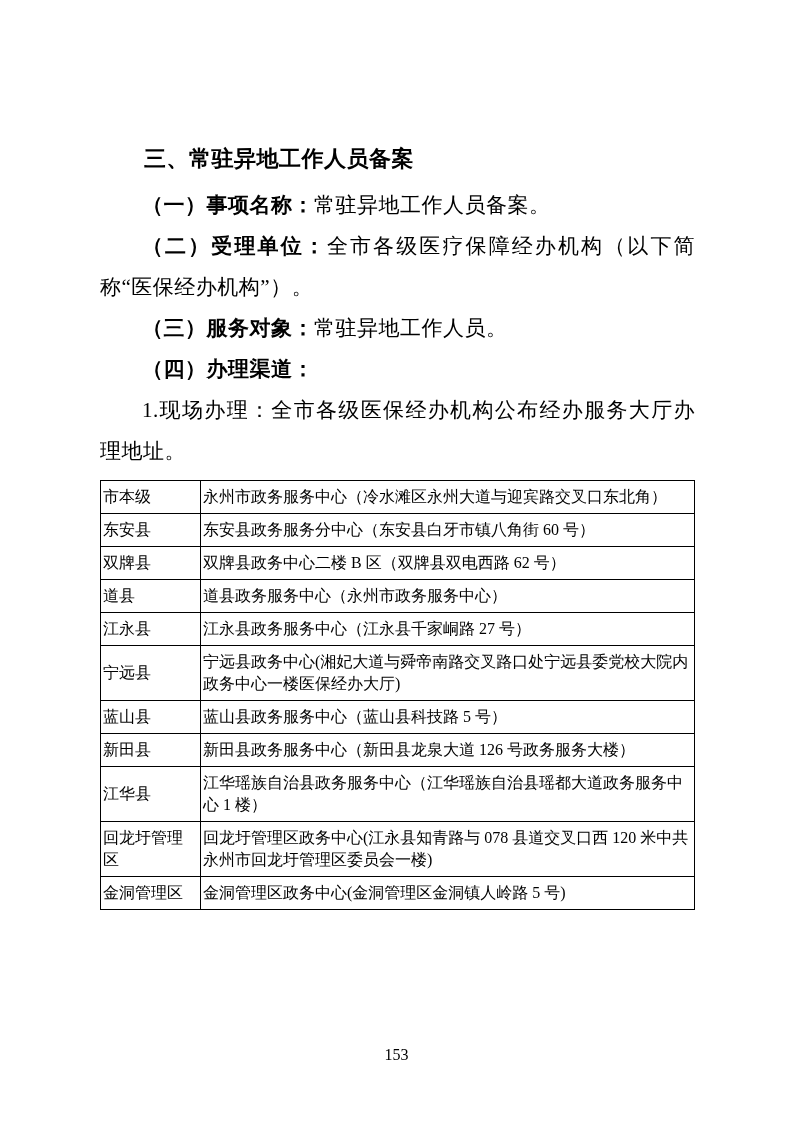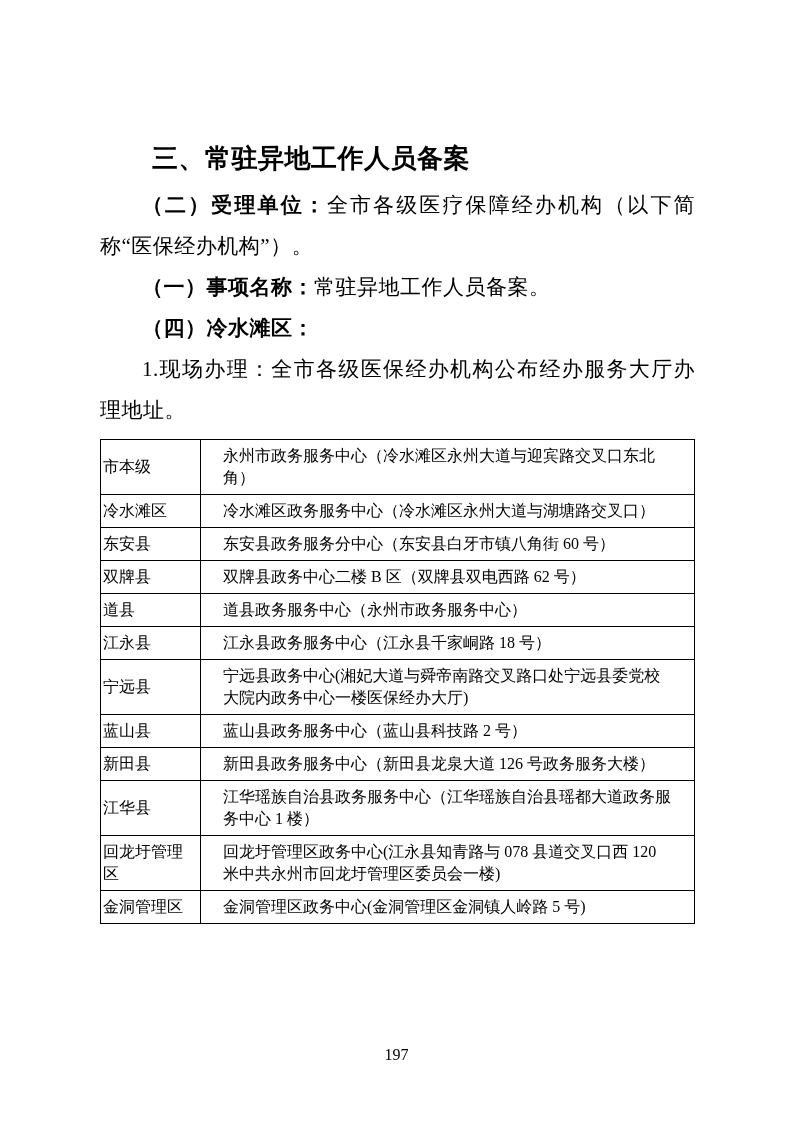--- a/index.html
+++ b/index.html
@@ -17,21 +17,21 @@
     width: 793px;
     height: 1122px;
     background: #ffffff;
     position: relative;
   }
   .content {
     padding: 138px 98px 0 100px;
   }
   .doc-title {
     font-family: "Liberation Sans", "DejaVu Sans", sans-serif;
-    font-size: 26px;
+    font-size: 22px;
     font-weight: bold;
     text-indent: 2em;
     line-height: 41px;
     margin: 0 0 6px 0;
     letter-spacing: 0.5px;
   }
   .para {
     font-size: 21px;
     line-height: 41px;
     text-indent: 2em;
@@ -43,21 +43,21 @@
     font-weight: bold;
   }
   .office-table {
     width: 100%;
     border-collapse: collapse;
     margin-top: 8px;
     font-size: 16px;
   }
   .office-table td {
     border: 1px solid #000000;
-    padding: 5px 22px;
+    padding: 5px 2px;
     line-height: 22px;
     vertical-align: middle;
   }
   .office-table td.region {
     width: 100px;
     padding: 5px 2px;
   }
   .page-number {
     position: absolute;
     left: 0;
@@ -69,69 +69,68 @@
 </style>
 </head>
 <body>
 
 <div class="page">
   <div class="content">
 
     <h1 class="doc-title">三、常驻异地工作人员备案</h1>
 
     <p class="para">
+      <span class="label">（一）事项名称：</span><span>常驻异地工作人员备案。</span>
+    </p>
+
+    <p class="para">
       <span class="label">（二）受理单位：</span><span>全市各级医疗保障经办机构（以下简称“医保经办机构”）。</span>
     </p>
 
     <p class="para">
-      <span class="label">（一）事项名称：</span><span>常驻异地工作人员备案。</span>
+      <span class="label">（三）服务对象：</span><span>常驻异地工作人员。</span>
     </p>
 
-
     <p class="para">
-      <span class="label">（四）冷水滩区：</span><span></span>
+      <span class="label">（四）办理渠道：</span><span></span>
     </p>
 
     <p class="para">
       <span class="label"></span><span>1.现场办理：全市各级医保经办机构公布经办服务大厅办理地址。</span>
     </p>
 
     <table class="office-table">
       <tbody>
         <tr>
           <td class="region">市本级</td>
           <td>永州市政务服务中心（冷水滩区永州大道与迎宾路交叉口东北角）</td>
-        </tr>
-        <tr>
-          <td class="region">冷水滩区</td>
-          <td>冷水滩区政务服务中心（冷水滩区永州大道与湖塘路交叉口）</td>
         </tr>
         <tr>
           <td class="region">东安县</td>
           <td>东安县政务服务分中心（东安县白牙市镇八角街 60 号）</td>
         </tr>
         <tr>
           <td class="region">双牌县</td>
           <td>双牌县政务中心二楼 B 区（双牌县双电西路 62 号）</td>
         </tr>
         <tr>
           <td class="region">道县</td>
           <td>道县政务服务中心（永州市政务服务中心）</td>
         </tr>
         <tr>
           <td class="region">江永县</td>
-          <td>江永县政务服务中心（江永县千家峒路 18 号）</td>
+          <td>江永县政务服务中心（江永县千家峒路 27 号）</td>
         </tr>
         <tr>
           <td class="region">宁远县</td>
           <td>宁远县政务中心(湘妃大道与舜帝南路交叉路口处宁远县委党校大院内政务中心一楼医保经办大厅)</td>
         </tr>
         <tr>
           <td class="region">蓝山县</td>
-          <td>蓝山县政务服务中心（蓝山县科技路 2 号）</td>
+          <td>蓝山县政务服务中心（蓝山县科技路 5 号）</td>
         </tr>
         <tr>
           <td class="region">新田县</td>
           <td>新田县政务服务中心（新田县龙泉大道 126 号政务服务大楼）</td>
         </tr>
         <tr>
           <td class="region">江华县</td>
           <td>江华瑶族自治县政务服务中心（江华瑶族自治县瑶都大道政务服务中心 1 楼）</td>
         </tr>
         <tr>
@@ -140,14 +139,14 @@
         </tr>
         <tr>
           <td class="region">金洞管理区</td>
           <td>金洞管理区政务中心(金洞管理区金洞镇人岭路 5 号)</td>
         </tr>
       </tbody>
     </table>
 
   </div>
 
-  <div class="page-number">197</div>
+  <div class="page-number">153</div>
 </div>
 
 </body></html>

